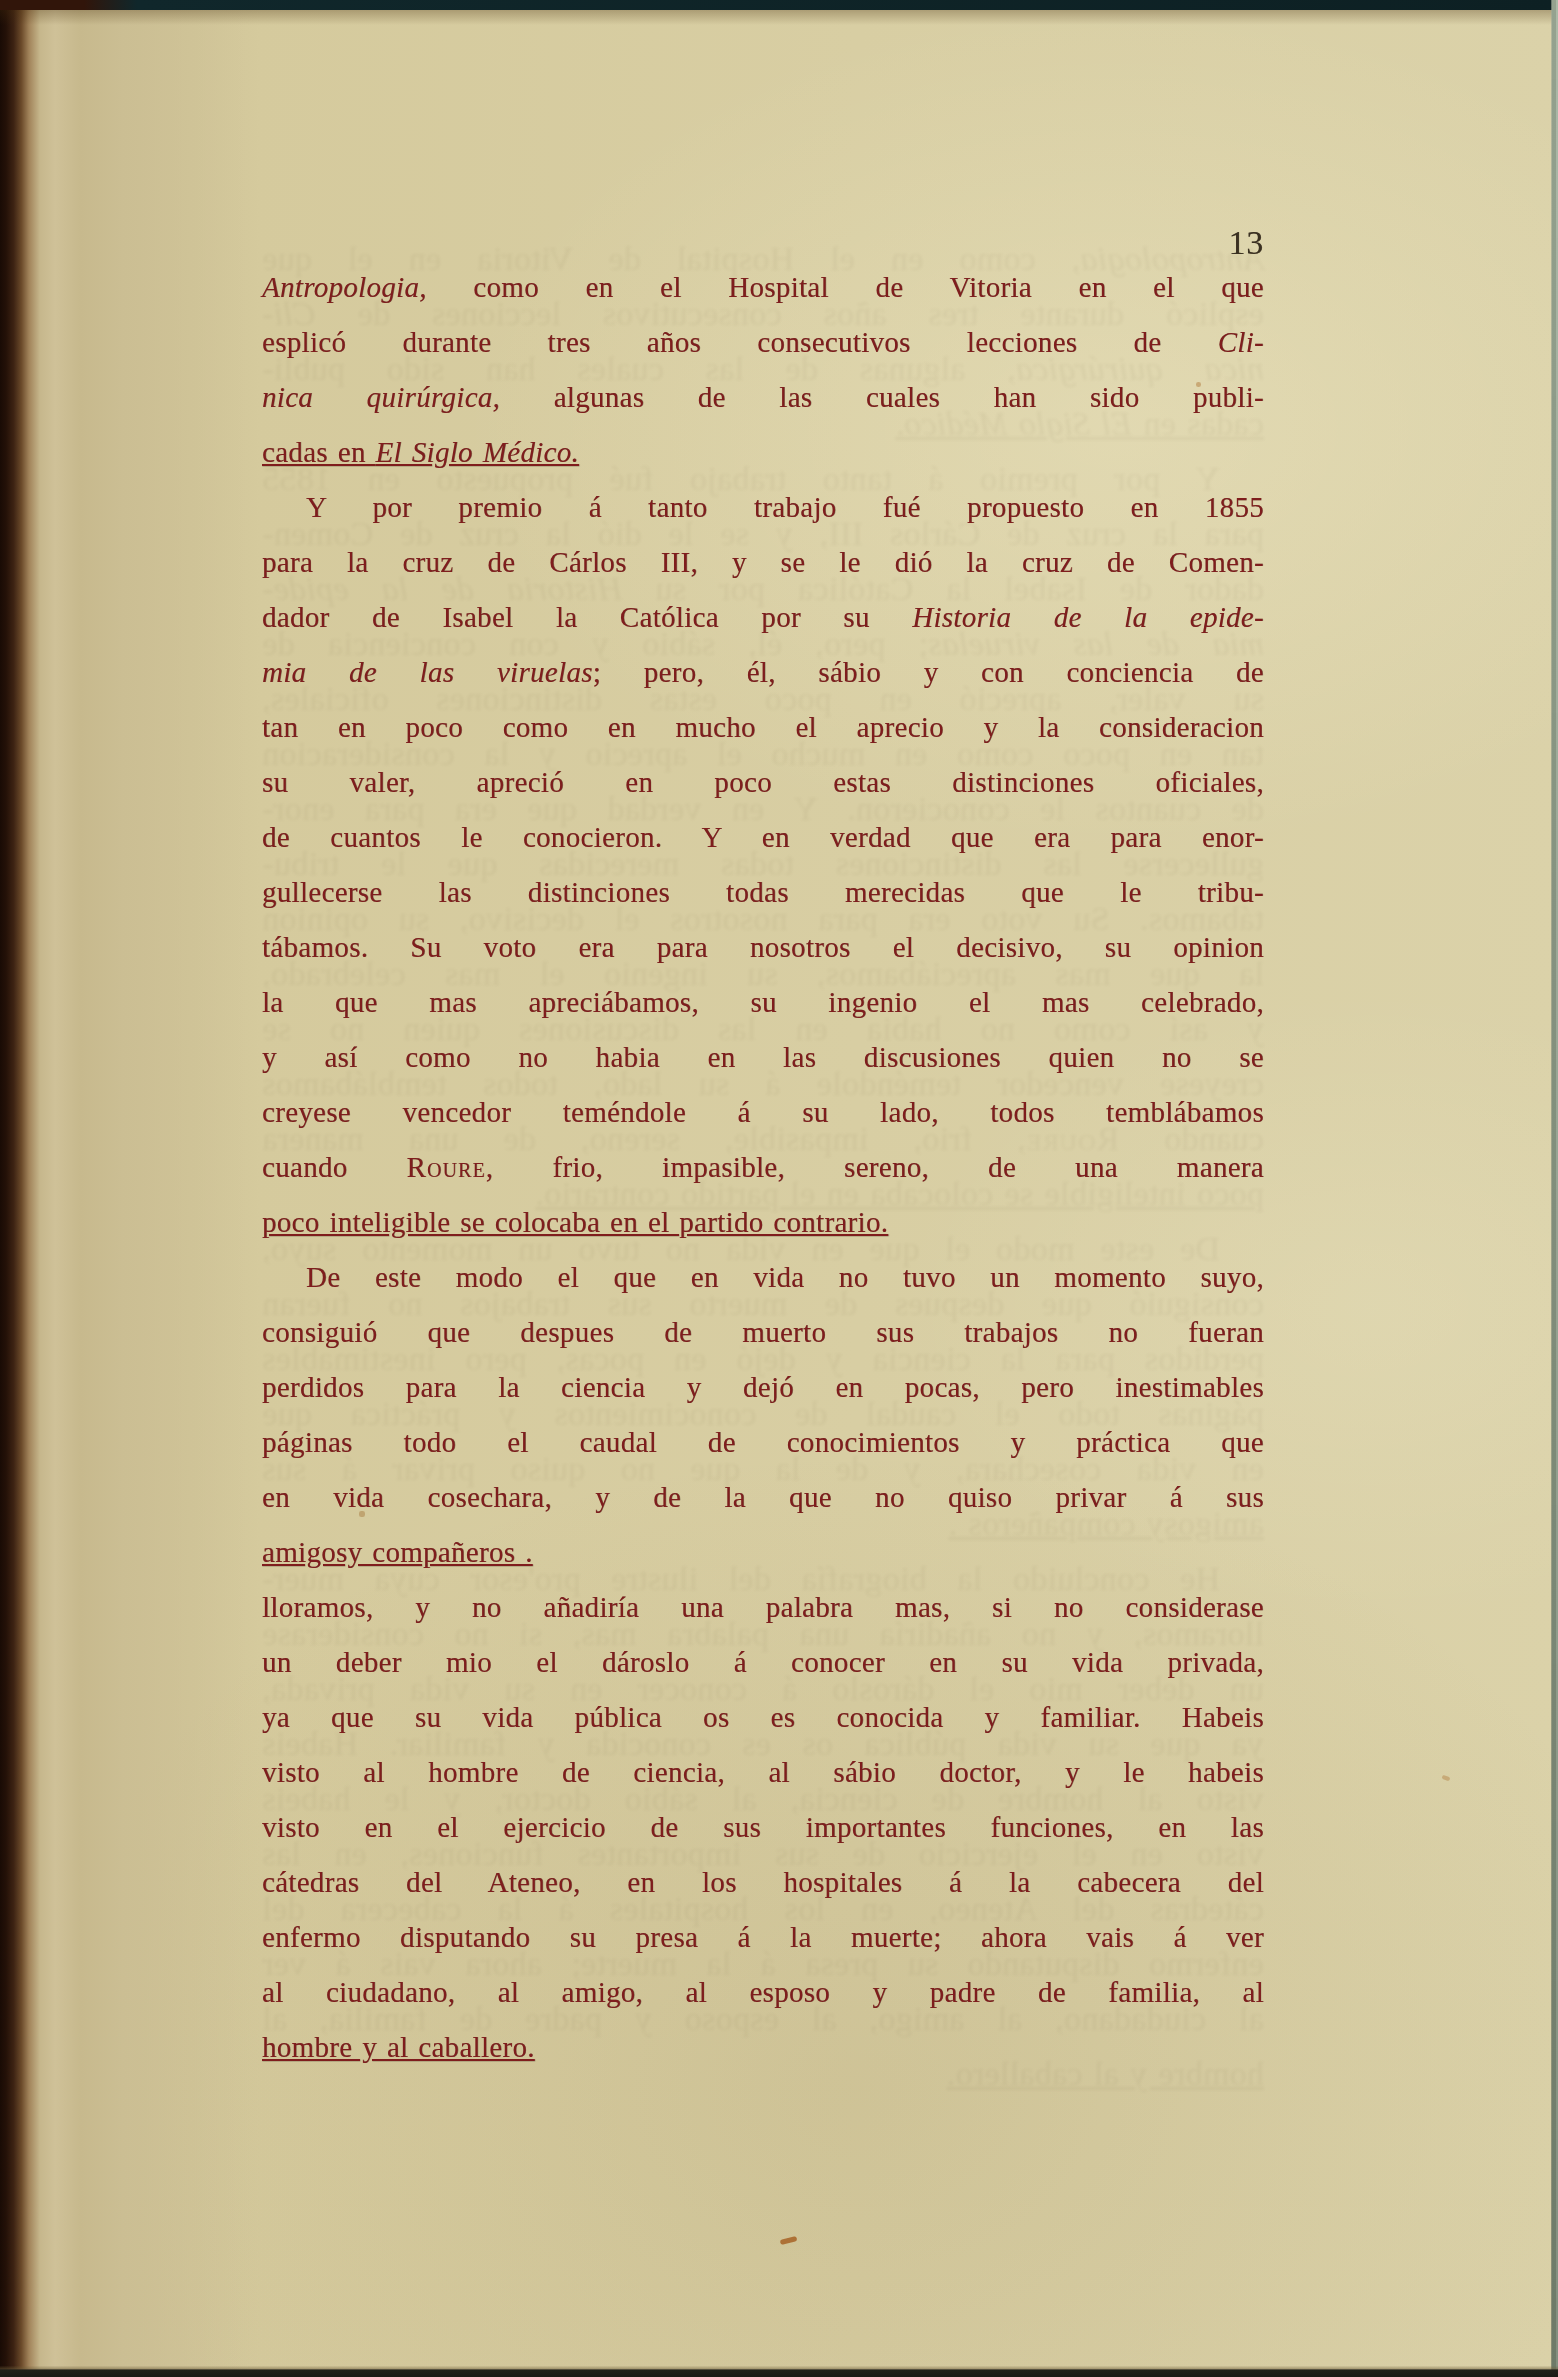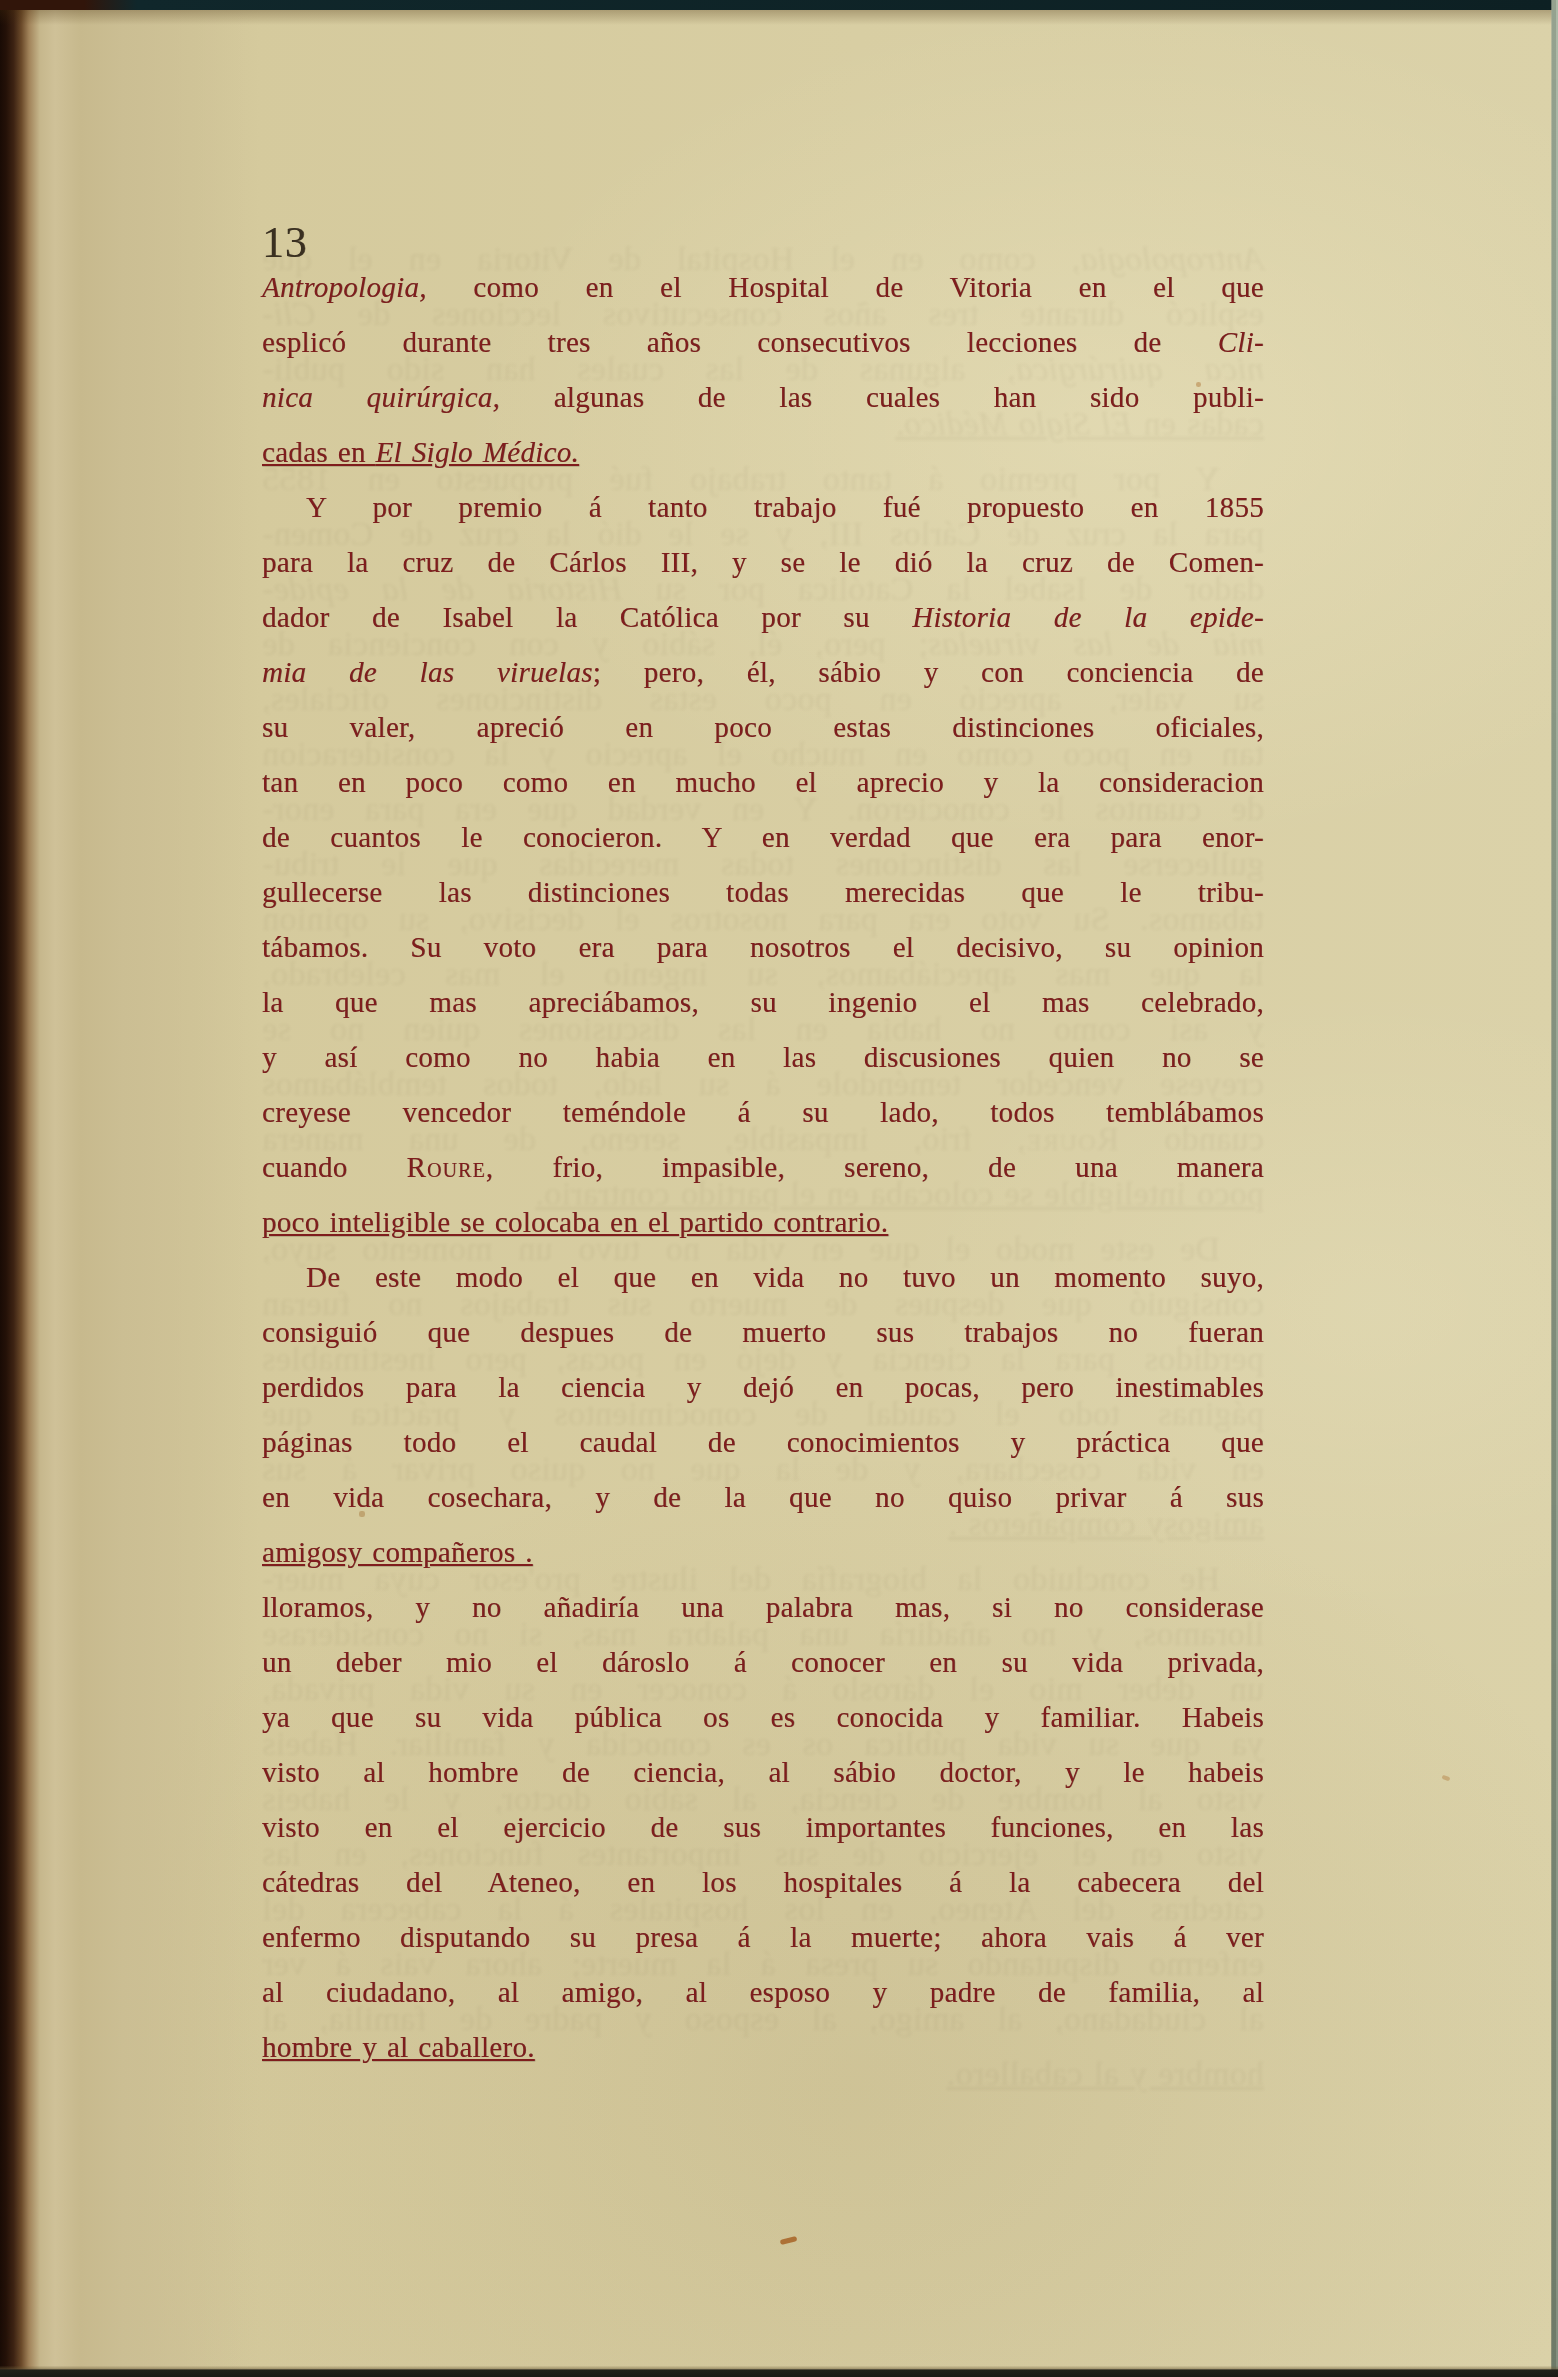--- a/index.html
+++ b/index.html
@@ -55,22 +55,22 @@
 
   
   .edge-bottom {
     position: absolute; bottom: 0; left: 0; right: 0; height: 11.5px;
     background: linear-gradient(0deg, #191915 0px, #20201a 6.9px, rgba(110,95,60,0.45) 8.4px, rgba(0,0,0,0) 11.5px);
   }
 
   
   .page-number {
     position: absolute; left: 262px; top: 215px; width: 1002px;
-    text-align: left;
-    font-size: 44px; line-height: 55px;
+    text-align: right;
+    font-size: 34px; line-height: 55px;
     color: #3a3021;
     letter-spacing: 0.8px;
     text-shadow: 0.4px 0.4px 0.6px rgba(59,48,33,0.55);
   }
 
   
   .text-block {
     position: absolute; left: 262px; top: 260px; width: 1002px;
     font-size: 29px; line-height: 55px;
     color: #7f1d1d;
@@ -160,22 +160,22 @@
 
   <div class="text-block" id="text-block">
       <div class="line"><span class="it">Antropologia,</span><span> como en el Hospital de Vitoria en el que</span></div>
       <div class="line"><span>esplicó durante tres años consecutivos lecciones de </span><span class="it">Cli-</span></div>
       <div class="line"><span class="it">nica quirúrgica,</span><span> algunas de las cuales han sido publi-</span></div>
       <div class="line lastline"><span>cadas en </span><span class="it">El Siglo Médico.</span></div>
       <div class="line indent"><span>Y por premio á tanto trabajo fué propuesto en 1855</span></div>
       <div class="line"><span>para la cruz de Cárlos III, y se le dió la cruz de Comen-</span></div>
       <div class="line"><span>dador de Isabel la Católica por su </span><span class="it">Historia de la epide-</span></div>
       <div class="line"><span class="it">mia de las viruelas</span><span>; pero, él, sábio y con conciencia de</span></div>
+      <div class="line"><span>tan en poco como en mucho el aprecio y la consideracion</span></div>
       <div class="line"><span>su valer, apreció en poco estas distinciones oficiales,</span></div>
-      <div class="line"><span>tan en poco como en mucho el aprecio y la consideracion</span></div>
       <div class="line"><span>de cuantos le conocieron. Y en verdad que era para enor-</span></div>
       <div class="line"><span>gullecerse las distinciones todas merecidas que le tribu-</span></div>
       <div class="line"><span>tábamos. Su voto era para nosotros el decisivo, su opinion</span></div>
       <div class="line"><span>la que mas apreciábamos, su ingenio el mas celebrado,</span></div>
       <div class="line"><span>y así como no habia en las discusiones quien no se</span></div>
       <div class="line"><span>creyese vencedor teméndole á su lado, todos temblábamos</span></div>
       <div class="line"><span>cuando </span><span class="sc">Roure</span><span>, frio, impasible, sereno, de una manera</span></div>
       <div class="line lastline"><span>poco inteligible se colocaba en el partido contrario.</span></div>
       <div class="line indent"><span>De este modo el que en vida no tuvo un momento suyo,</span></div>
       <div class="line"><span>consiguió que despues de muerto sus trabajos no fueran</span></div>

